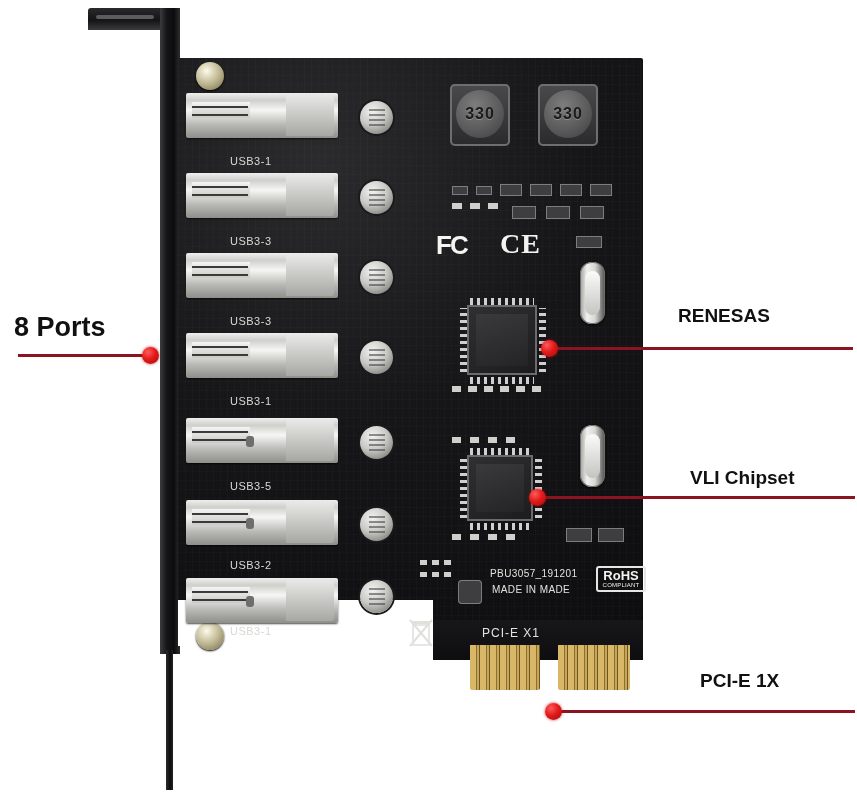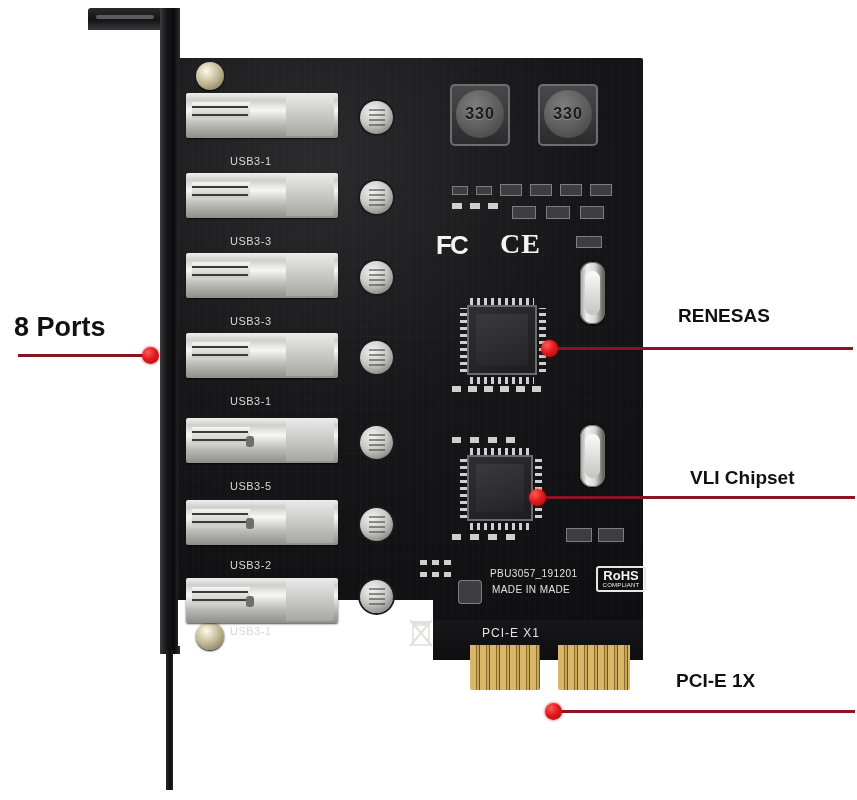--- a/index.html
+++ b/index.html
@@ -382,15 +382,15 @@
   <div class="ann-line" style="left:553px;top:347px;width:300px"></div>
   <div class="ann-dot" style="left:541px;top:340px"></div>
   <div class="ann-text ann-right" style="left:678px;top:305px">RENESAS</div>
 
   <div class="ann-line" style="left:541px;top:496px;width:314px"></div>
   <div class="ann-dot" style="left:529px;top:489px"></div>
   <div class="ann-text ann-right" style="left:690px;top:467px">VLI Chipset</div>
 
   <div class="ann-line" style="left:557px;top:710px;width:298px"></div>
   <div class="ann-dot" style="left:545px;top:703px"></div>
-  <div class="ann-text ann-right" style="left:676px;top:670px">PCI-E 1X</div>
+  <div class="ann-text ann-right" style="left:700px;top:670px">PCI-E 1X</div>
 
 </div>
 
 </body></html>

